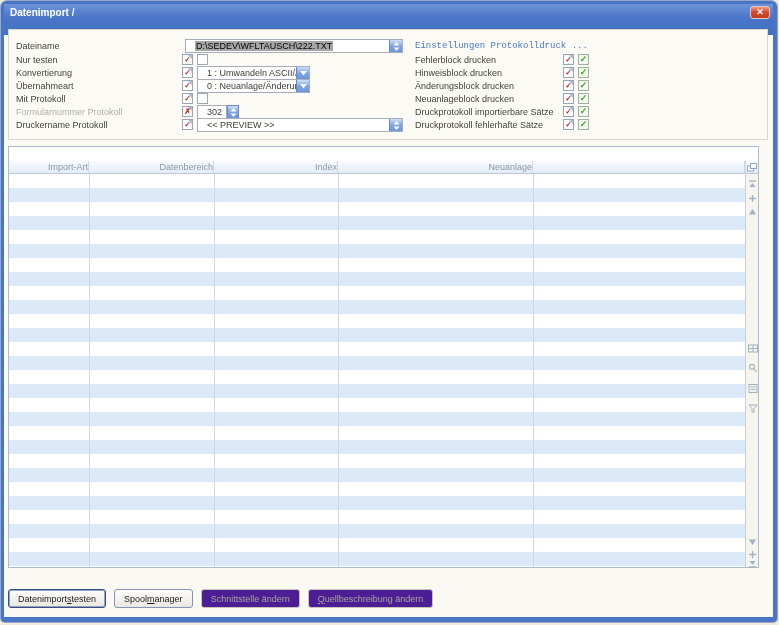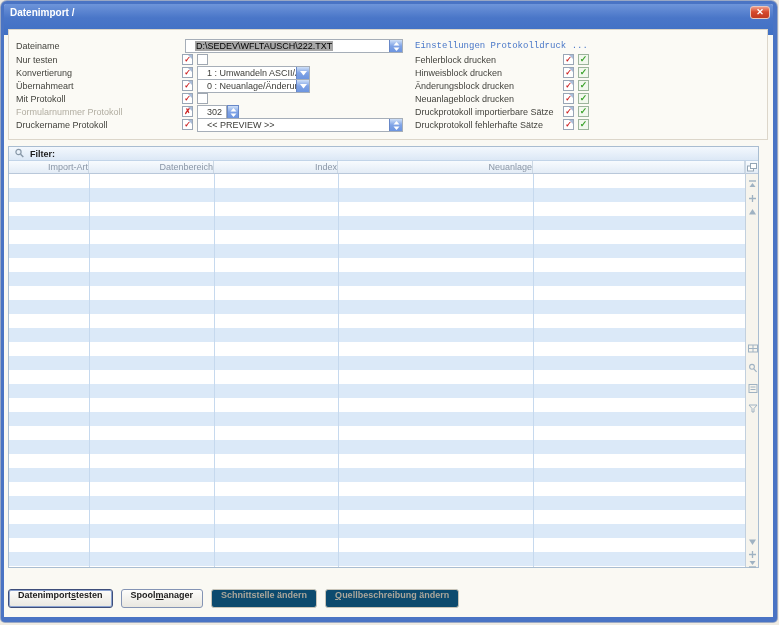--- a/index.html
+++ b/index.html
@@ -61,23 +61,23 @@
          border-left:1px solid #c2d0de;}
   .corner{position:absolute;left:-1px;right:0;top:0;height:13px;
           background:linear-gradient(#f8fbfe,#e3ecf6);border-bottom:1px solid #b9c8da;
           border-left:1px solid #ccd8e4;display:flex;align-items:center;justify-content:center;}
   .snav{position:absolute;left:1px;width:11px;height:10px;display:flex;
         align-items:center;justify-content:center;}
 
   .btnrow{position:absolute;left:4px;top:585px;display:flex;gap:8px;}
   .btn{height:19px;padding:0 9px;background:linear-gradient(#fdfdfb,#e9e7e0);
        border:1px solid #8494b4;border-radius:3px;font-size:9px;color:#1c1c1c;
-       display:flex;align-items:flex-start;white-space:nowrap;font-weight:bold;}
+       display:flex;align-items:center;white-space:nowrap;}
   .btn.default{border-color:#3e4e7a;box-shadow:inset 0 0 0 1px #8aa2d0;}
-  .btn.dis{color:#aaa69a;border-color:#c8c4b8;background:#0c4a6e;}
+  .btn.dis{color:#aaa69a;border-color:#c8c4b8;background:#4c1d95;}
   .u{text-decoration:underline;}
 </style>
 </head>
 <body>
 
 <div class="frame">
 
   <div class="titlebar">
     <span>Datenimport /</span>
   </div>
@@ -172,27 +172,20 @@
 
   <span class="lbl" style="left:411px;top:103px">Druckprotokoll importierbare Sätze</span>
   <div class="mk" style="left:559px;top:102px"><span>✓</span></div>
   <div class="cb green" style="left:574px;top:102px"><span>✓</span></div>
 
   <span class="lbl" style="left:411px;top:116px">Druckprotokoll fehlerhafte Sätze</span>
   <div class="mk" style="left:559px;top:115px"><span>✓</span></div>
   <div class="cb green" style="left:574px;top:115px"><span>✓</span></div>
 
   <div class="grid">
-    <div class="filterbar">
-      <svg width="11" height="11">
-        <circle cx="4.5" cy="4" r="2.6" fill="none" stroke="#8898a8" stroke-width="1.2"></circle>
-        <line x1="6.6" y1="6.2" x2="9.3" y2="9" stroke="#8898a8" stroke-width="1.4"></line>
-      </svg>
-      <span>Filter:</span>
-    </div>
 
     <div class="ghead">
       <div class="hc" style="width:80px">Import-Art</div>
       <div class="hc" style="width:125px">Datenbereich</div>
       <div class="hc" style="width:124px">Index</div>
       <div class="hc" style="width:195px">Neuanlage</div>
       <div class="hc" style="flex:1"></div>
     </div>
 
     <div class="gbody"></div>

